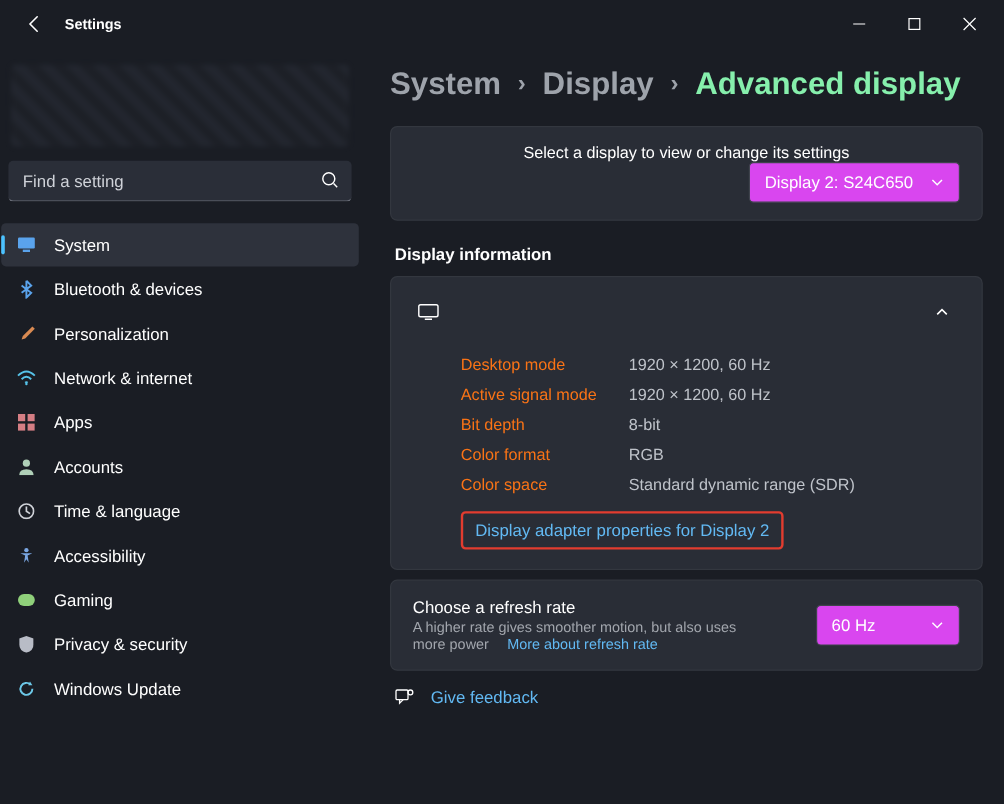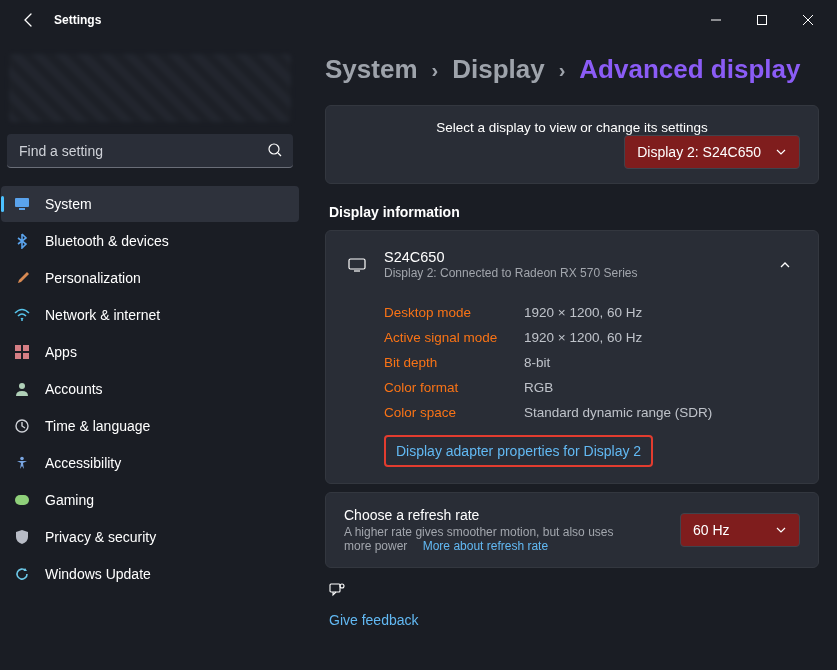--- a/index.html
+++ b/index.html
@@ -20,48 +20,48 @@
 .search .icon { position: absolute; right: 10px; top: 8px; color: #fff; }
 .nav { list-style: none; }
 .nav li { display: flex; align-items: center; height: 36px; padding: 0 12px; border-radius: 4px; font-size: 14px; color: #fff; cursor: pointer; margin-bottom: 1px; }
 .nav li.active { background: #2e323c; position: relative; }
 .nav li.active::before { content: ""; position: absolute; left: 0; top: 10px; bottom: 10px; width: 3px; background: #4cc2ff; border-radius: 2px; }
 .nav .nm-icon { width: 18px; height: 18px; margin-right: 14px; display: flex; align-items: center; justify-content: center; font-size: 14px; }
 
 .content { flex: 1; padding: 8px 18px 0 20px; overflow-y: auto; }
 .breadcrumb { display: flex; align-items: center; gap: 14px; font-size: 26px; font-weight: 600; margin: 6px 0 20px 0; }
 .bc-item { color: #9ea3ab; }
-.bc-item.current { color: #8b5cf6; }
+.bc-item.current { color: #86efac; }
 .bc-sep { color: #9ea3ab; font-size: 20px; margin-top: 2px; }
 
 .card { background: #292d36; border: 1px solid #33373f; border-radius: 6px; padding: 14px 18px; margin-bottom: 8px; }
 .select-display { display: flex; align-items: center; flex-direction: column; }
 .sd-text { font-size: 13.5px; color: #fff; }
-.dd { margin-left: auto; background: #7f1d1d; border: 1px solid #3f434c; border-radius: 4px; height: 34px; padding: 0 12px; display: flex; align-items: center; gap: 14px; font-size: 14px; min-width: 168px; }
+.dd { margin-left: auto; background: #d946ef; border: 1px solid #3f434c; border-radius: 4px; height: 34px; padding: 0 12px; display: flex; align-items: center; gap: 14px; font-size: 14px; min-width: 168px; }
 .dd .chev { margin-left: auto; }
 
 .sec-title { font-size: 14px; font-weight: 600; margin: 20px 0 10px 4px; color: #fff; }
 .display-header { display: flex; align-items: center; padding: 4px 0; }
 .monitor-icon { width: 18px; height: 14px; margin-right: 18px; margin-left: 4px; }
 .dh-text .name { font-size: 14.5px; }
 .dh-text .sub { font-size: 12px; color: #a2a6ad; margin-top: 1px; }
 .expand { margin-left: auto; color: #fff; padding: 4px 8px; }
 
 .info-grid { margin-top: 16px; padding-left: 40px; }
 .info-row { display: flex; font-size: 13.5px; padding: 5px 0; }
 .info-row .k { width: 140px; color: #f97316; }
 .info-row .v { color: #bfc3ca; }
 .adapter-link { display: inline-block; margin-top: 10px; margin-left: 40px; padding: 6px 10px; border: 2px solid #e23c2f; border-radius: 4px; color: #62b9f3; font-size: 14px; }
 
 .refresh-card { display: flex; align-items: center; }
 .rc-text .rt { font-size: 14px; }
 .rc-text .rs { font-size: 12px; color: #a2a6ad; margin-top: 2px; max-width: 300px; }
 .rc-text .rs a { color: #62b9f3; text-decoration: none; padding-left: 12px; }
 
-.feedback { display: flex; align-items: flex-start; gap: 14px; margin-top: 14px; margin-left: 4px; color: #62b9f3; font-size: 14px; flex-direction: column; }
+.feedback { display: flex; align-items: flex-end; gap: 14px; margin-top: 14px; margin-left: 4px; color: #62b9f3; font-size: 14px; }
 .feedback .fb-icon { color: #fff; }
 
 svg { display: block; }
 </style>
 </head>
 <body>
 
 <div class="titlebar">
   <div class="back-btn">
     <svg width="16" height="16" viewBox="0 0 16 16">
@@ -227,24 +227,20 @@
     <div class="sec-title">Display information</div>
 
     <div class="card" style="padding-bottom:6px;">
       <div class="display-header">
         <span class="monitor-icon">
             <svg width="18" height="14">
               <rect x="1" y="1" width="16" height="10" rx="1.5" stroke="#fff" stroke-width="1.2" fill="none"></rect>
               <line x1="6" y1="13" x2="12" y2="13" stroke="#fff" stroke-width="1.2"></line>
             </svg>
           </span>
-        <div class="dh-text">
-          <div class="name">S24C650</div>
-          <div class="sub">Display 2: Connected to Radeon RX 570 Series</div>
-        </div>
         <span class="expand">
             <svg width="14" height="14">
               <path d="M3 9 L7 5 L11 9" stroke="#fff" stroke-width="1.3" fill="none"></path>
             </svg>
           </span>
       </div>
       <div class="info-grid" id="info-grid">
           <div class="info-row">
             <div class="k">Desktop mode</div>
             <div class="v">1920 × 1200, 60 Hz</div>

